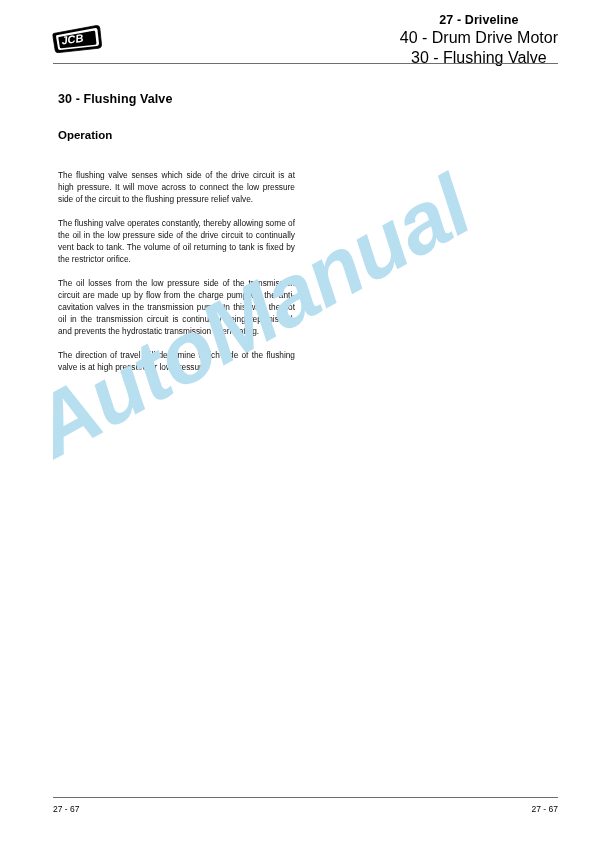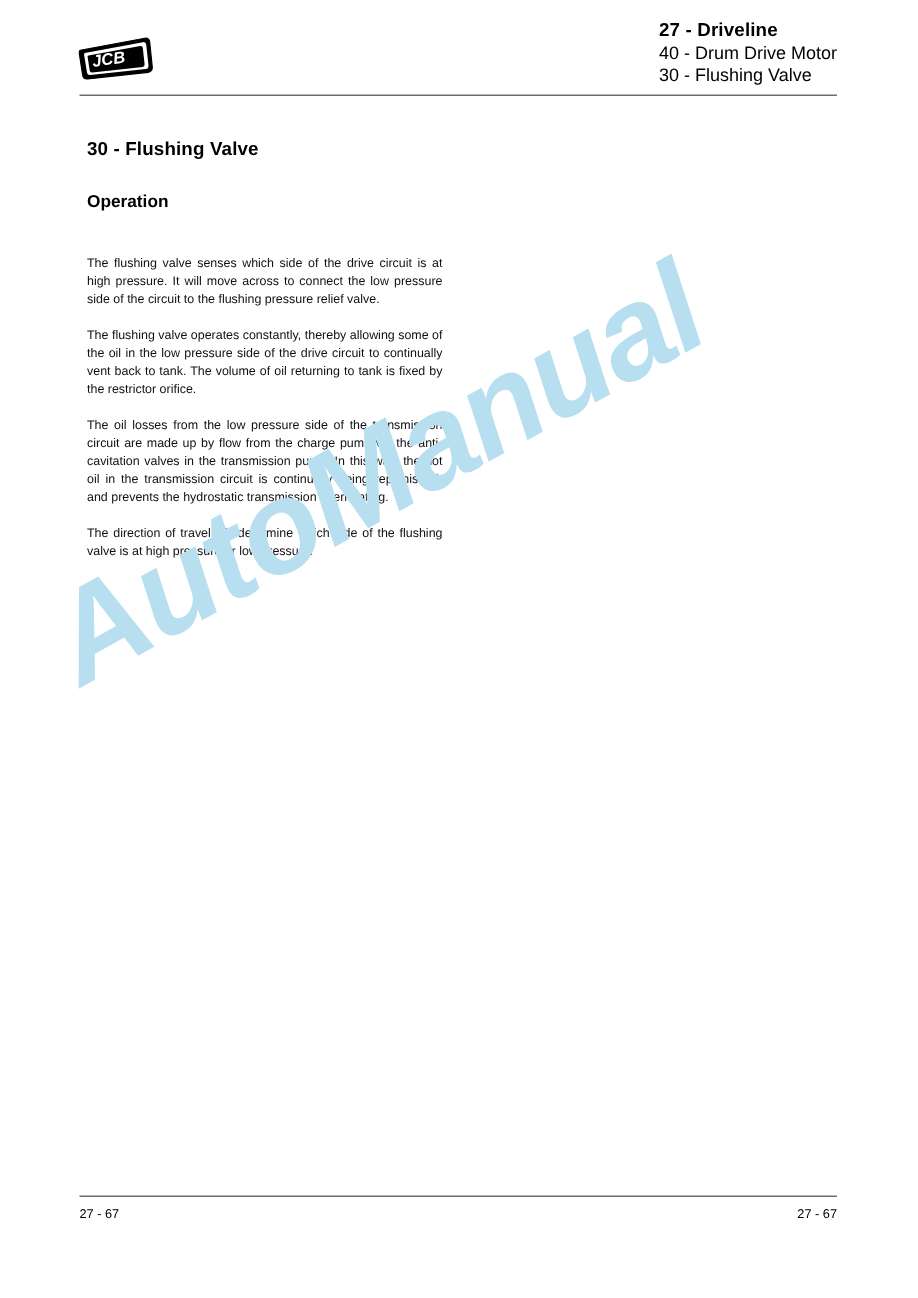--- a/index.html
+++ b/index.html
@@ -38,32 +38,32 @@
     height: 30px;
   }
   .jcb-logo svg {
     display: block;
   }
 
   .header-titles {
     position: absolute;
     right: 54px;
     top: 12px;
-    text-align: left;
+    text-align: center;
     line-height: 1.28;
   }
   .header-line-1 {
     font-size: 12.5px;
     font-weight: bold;
     letter-spacing: 0.1px;
     white-space: nowrap;
   }
   .header-line-2,
   .header-line-3 {
-    font-size: 12px;
+    font-size: 16px;
     font-weight: normal;
     white-space: nowrap;
   }
 
   .header-rule {
     position: absolute;
     left: 53px;
     top: 63px;
     width: 505px;
     height: 1px;

